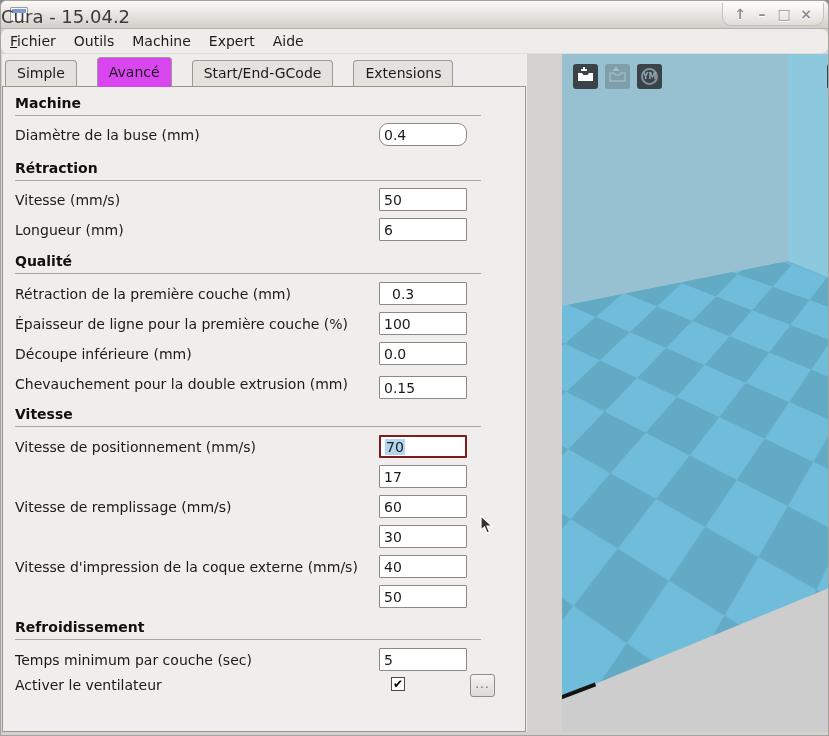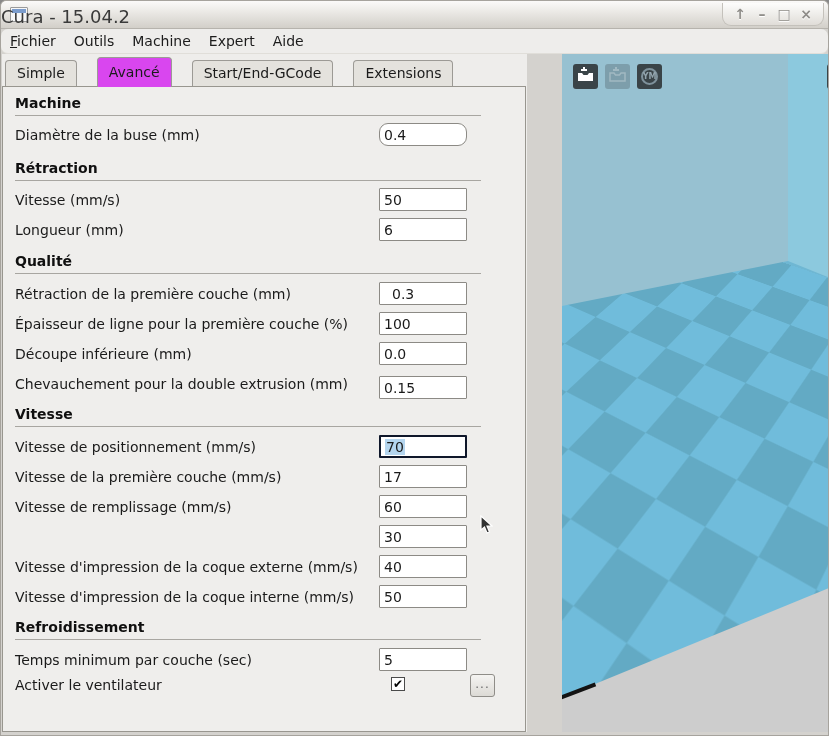--- a/index.html
+++ b/index.html
@@ -40,21 +40,21 @@
     border-radius:4px 4px 0 0;padding:4px 11px 5px;margin-right:20px;position:relative;}
   .tab.active{background:#d946ef;padding-top:6px;padding-bottom:7px;margin-bottom:-1px;z-index:4;}
 
   .panel{position:absolute;left:0;top:32px;width:524px;height:646px;background:#efeeec;
     border:1px solid #98968f;}
   .sec-title{position:absolute;left:12px;font-size:14px;font-weight:bold;color:#101010;white-space:nowrap;}
   .sec-line{position:absolute;left:12px;width:466px;height:1px;background:#a8a6a1;}
   .row-label{position:absolute;left:12px;font-size:14px;color:#1a1a1a;white-space:nowrap;}
   .field{position:absolute;left:376px;width:88px;height:23px;border:1px solid #8c8a85;background:#fff;
     font-family:inherit;font-size:14px;color:#1a1a1a;padding:0 0 0 4px;border-radius:1px;}
-  .field.focused{border:2px solid #0f172a;display:flex;align-items:center;}
+  .field.focused{border:2px solid #7f1d1d;display:flex;align-items:center;}
   .field.focused .sel{background:#b4d5ee;padding:0 1px;}
   .checkbox{position:absolute;left:388px;width:14px;height:14px;background:#fff;border:1px solid #4a4a4a;
     font-size:12px;line-height:12px;text-align:center;color:#000;font-weight:bold;}
   .more-btn{position:absolute;left:467px;width:25px;height:23px;
     background:linear-gradient(#f5f4f2,#dcdad5);border:1px solid #8f8d88;border-radius:3px;
     font-size:12px;color:#6a6a6a;text-align:center;line-height:18px;letter-spacing:1px;}
 
   
   .viewport{position:absolute;left:525px;top:0;width:298px;height:678px;overflow:hidden;background:#6fb7d3;margin-left:35px;}
   .floor{position:absolute;left:-260px;top:198px;width:900px;height:430px;
@@ -136,28 +136,26 @@
         <input class="field" style="top: 255px;" value="0.0">
         <div class="row-label" style="top:289px">Chevauchement pour la double extrusion (mm)</div>
         <input class="field" style="top: 289px;" value="0.15">
 
         <div class="sec-title" style="top:319px">Vitesse</div>
         <div class="sec-line" style="top:339px"></div>
         <div class="row-label" style="top:352px">Vitesse de positionnement (mm/s)</div>
         <div class="field focused" style="top:348px">
             <span class="sel">70</span>
           </div>
-        <div class="row-label" style="top:382px">Vitesse de la première couche (mm/s)</div>
         <input class="field" style="top: 378px;" value="17">
         <div class="row-label" style="top:412px">Vitesse de remplissage (mm/s)</div>
         <input class="field" style="top: 408px;" value="60">
         <input class="field" style="top: 438px;" value="30">
         <div class="row-label" style="top:472px">Vitesse d'impression de la coque externe (mm/s)</div>
         <input class="field" style="top: 468px;" value="40">
-        <div class="row-label" style="top:502px">Vitesse d'impression de la coque interne (mm/s)</div>
         <input class="field" style="top: 498px;" value="50">
 
         <div class="sec-title" style="top:532px">Refroidissement</div>
         <div class="sec-line" style="top:552px"></div>
         <div class="row-label" style="top:565px">Temps minimum par couche (sec)</div>
         <input class="field" style="top: 561px;" value="5">
         <div class="row-label" style="top:590px">Activer le ventilateur</div>
         <div class="checkbox" style="top:590px">✔</div>
         <div class="more-btn" style="top:587px">...</div>
 

